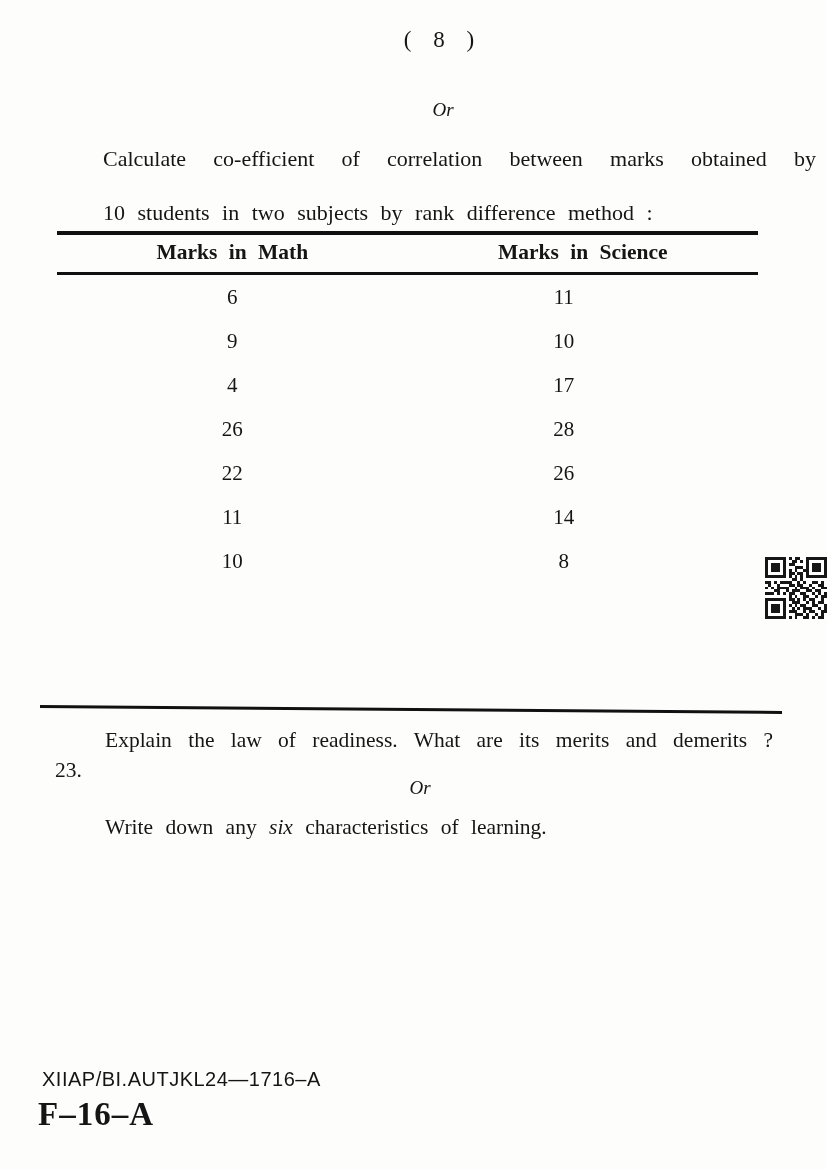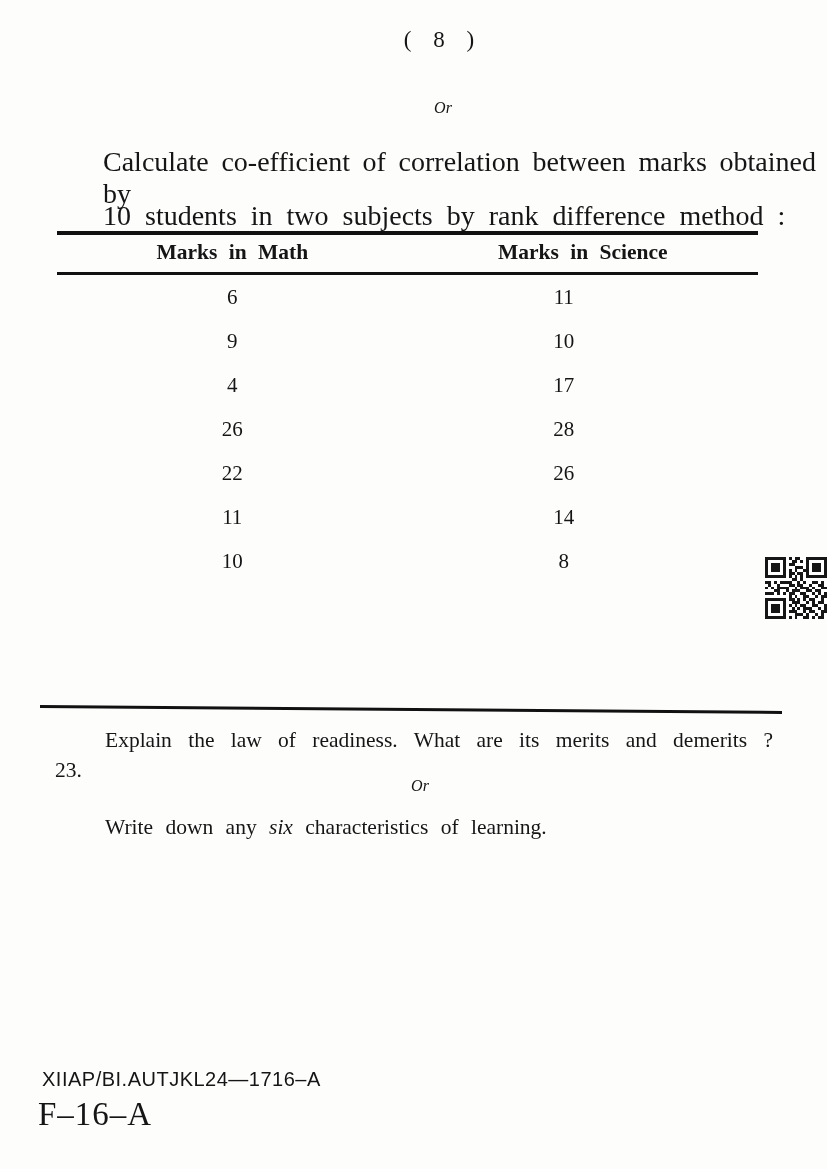--- a/index.html
+++ b/index.html
@@ -11,27 +11,27 @@
     position: relative;
     overflow: hidden;
   }
   .abs { position: absolute; }
 
   .page-number {
     top: 27px; left: 443px; transform: translateX(-50%);
     font-size: 23px; letter-spacing: 8px; white-space: nowrap;
   }
   .or-label {
-    font-style: italic; font-size: 16px; transform: translateX(-50%);
+    font-style: italic; font-size: 19px; transform: translateX(-50%);
     white-space: nowrap;
   }
   #or1 { top: 99px; left: 443px; }
   #or2 { top: 777px; left: 420px; }
 
-  .intro { top: 146px; left: 103px; width: 713px; font-size: 28px; }
+  .intro { top: 146px; left: 103px; width: 713px; font-size: 22px; }
   .intro .line1 {
     text-align: justify; text-align-last: justify; height: 42px;
   }
   .intro .line2 {
     word-spacing: 7px; height: 42px; margin-top: 12px;
   }
 
   .marks-table {
     top: 231px; left: 57px; width: 701px;
     border-collapse: collapse; table-layout: fixed;
@@ -72,21 +72,21 @@
   .qr .qm { background: transparent; }
   .qr .qm.on { background: #161616; }
 
   .footer-code {
     top: 1068px; left: 42px;
     font-family: "Liberation Sans", sans-serif;
     font-size: 20px; letter-spacing: 0.5px; white-space: nowrap;
   }
   .set-code {
     top: 1096px; left: 38px;
-    font-size: 33px; font-weight: normal; letter-spacing: 1px; white-space: nowrap;
+    font-size: 33px; font-weight: bold; letter-spacing: 1px; white-space: nowrap;
   }
 </style>
 </head>
 <body>
 
 <div class="abs page-number">( 8 )</div>
 
 <div id="or1" class="abs or-label">Or</div>
 
 <div class="abs intro">

